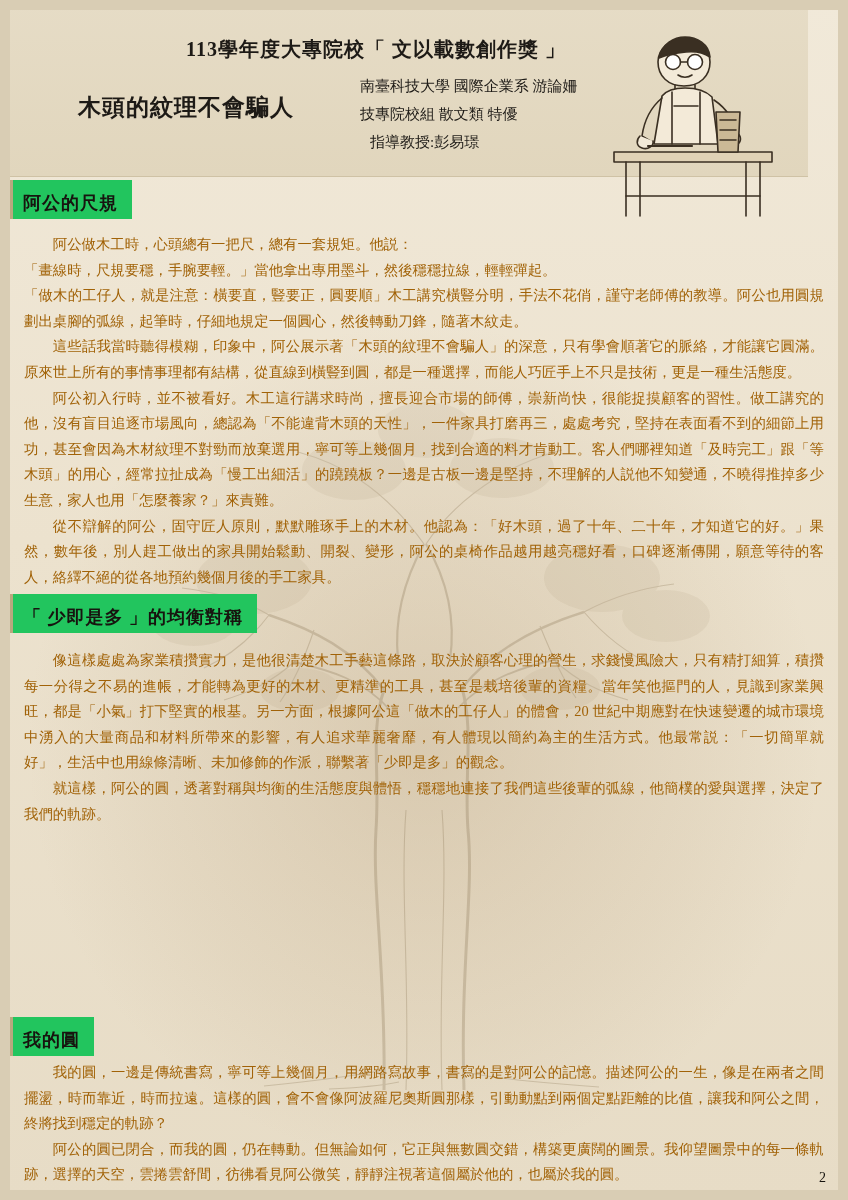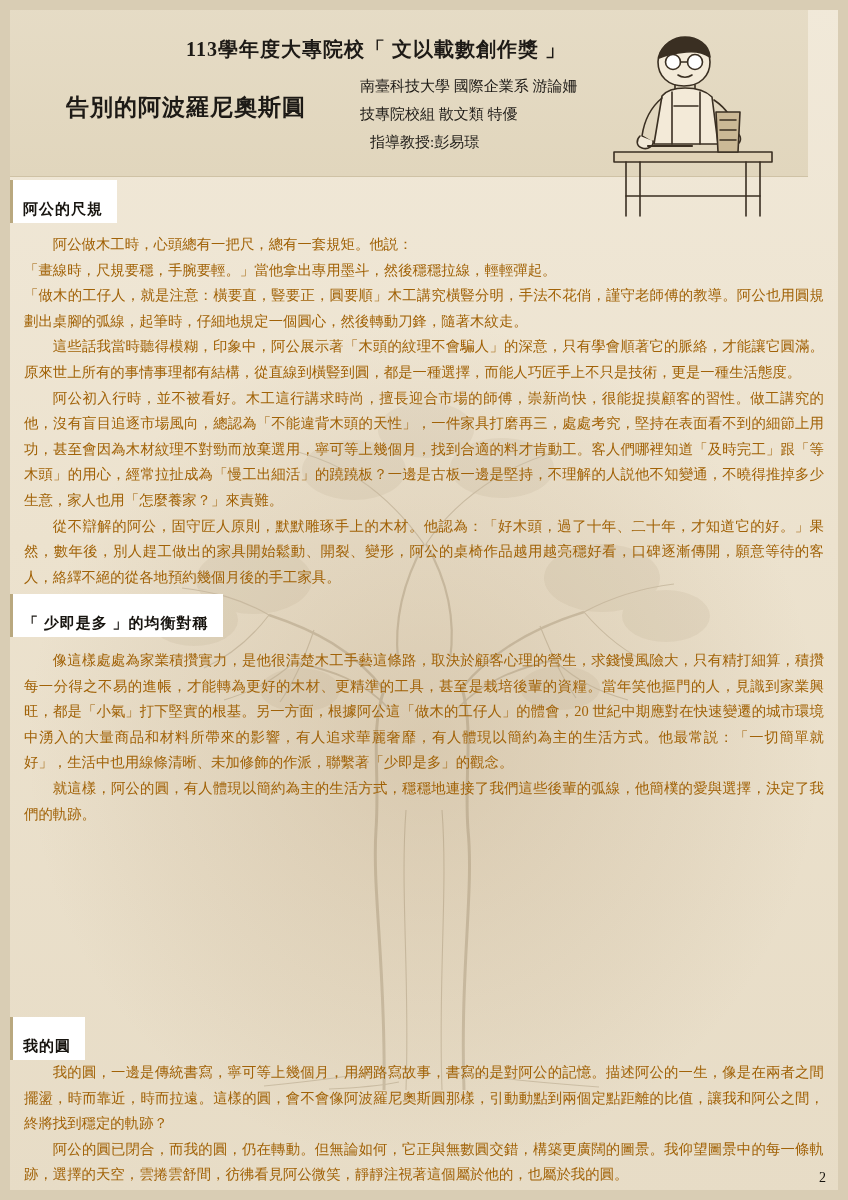--- a/index.html
+++ b/index.html
@@ -92,26 +92,26 @@
     position: absolute;
     right: 22px;
     top: 26px;
     width: 190px;
     height: 195px;
   }
 
   
   .section-head {
     position: absolute;
-    background: #ffffff;
+    background: #22c55e;
     border-left: 3px solid #b9a87f;
     color: #17140f;
-    font-size: 15px;
+    font-size: 18px;
     font-weight: bold;
-    padding: 20px 14px 4px 10px;
+    padding: 11px 14px 4px 10px;
     letter-spacing: 1px;
   }
   #sec-1 { left: 10px; top: 180px; }
   #sec-2 { left: 10px; top: 594px; }
   #sec-3 { left: 10px; top: 1017px; }
 
   
   .body-block {
     position: absolute;
     left: 24px;
@@ -186,21 +186,21 @@
     <ellipse cx="448" cy="138" rx="52" ry="30"></ellipse>
     <ellipse cx="372" cy="100" rx="48" ry="28"></ellipse>
     <ellipse cx="246" cy="360" rx="40" ry="22"></ellipse>
     <ellipse cx="506" cy="358" rx="40" ry="22"></ellipse>
   </g>
 </svg>
 
 <div class="header-band">
   <div class="header-inner">
     <div class="award-title">113學年度大專院校「 文以載數創作獎 」</div>
-    <div class="work-title">告別的阿波羅尼奧斯圓</div>
+    <div class="work-title">木頭的紋理不會騙人</div>
     <div class="meta">
       <div>南臺科技大學 國際企業系 游論姍</div>
       <div>技專院校組 散文類 特優</div>
       <div class="meta-line-3">指導教授:彭易璟</div>
     </div>
 
     <svg class="illus" viewBox="0 0 190 195" xmlns="http://www.w3.org/2000/svg">
       <g stroke="#3a2f22" fill="none" stroke-width="1.6" stroke-linecap="round" stroke-linejoin="round">
 
         <path d="M62 36 C62 22 74 13 88 13 C102 13 114 22 114 36 C114 50 104 60 88 60 C72 60 62 50 62 36 Z" fill="#f3ead8"></path>
@@ -247,21 +247,21 @@
   <p class="noindent">「畫線時，尺規要穩，手腕要輕。」當他拿出專用墨斗，然後穩穩拉線，輕輕彈起。</p>
   <p class="noindent">「做木的工仔人，就是注意：橫要直，豎要正，圓要順」木工講究橫豎分明，手法不花俏，謹守老師傅的教導。阿公也用圓規劃出桌腳的弧線，起筆時，仔細地規定一個圓心，然後轉動刀鋒，隨著木紋走。</p>
   <p class="indent">這些話我當時聽得模糊，印象中，阿公展示著「木頭的紋理不會騙人」的深意，只有學會順著它的脈絡，才能讓它圓滿。原來世上所有的事情事理都有結構，從直線到橫豎到圓，都是一種選擇，而能人巧匠手上不只是技術，更是一種生活態度。</p>
   <p class="indent">阿公初入行時，並不被看好。木工這行講求時尚，擅長迎合市場的師傅，崇新尚快，很能捉摸顧客的習性。做工講究的他，沒有盲目追逐市場風向，總認為「不能違背木頭的天性」，一件家具打磨再三，處處考究，堅持在表面看不到的細節上用功，甚至會因為木材紋理不對勁而放棄選用，寧可等上幾個月，找到合適的料才肯動工。客人們哪裡知道「及時完工」跟「等木頭」的用心，經常拉扯成為「慢工出細活」的蹺蹺板？一邊是古板一邊是堅持，不理解的人説他不知變通，不曉得推掉多少生意，家人也用「怎麼養家？」來責難。</p>
   <p class="indent">從不辯解的阿公，固守匠人原則，默默雕琢手上的木材。他認為：「好木頭，過了十年、二十年，才知道它的好。」果然，數年後，別人趕工做出的家具開始鬆動、開裂、變形，阿公的桌椅作品越用越亮穩好看，口碑逐漸傳開，願意等待的客人，絡繹不絕的從各地預約幾個月後的手工家具。</p>
 </div>
 
 <div class="section-head" id="sec-2">「 少即是多 」的均衡對稱</div>
 <div class="body-block" id="block-2">
   <p class="indent">像這樣處處為家業積攢實力，是他很清楚木工手藝這條路，取決於顧客心理的營生，求錢慢風險大，只有精打細算，積攢每一分得之不易的進帳，才能轉為更好的木材、更精準的工具，甚至是栽培後輩的資糧。當年笑他摳門的人，見識到家業興旺，都是「小氣」打下堅實的根基。另一方面，根據阿公這「做木的工仔人」的體會，20 世紀中期應對在快速變遷的城市環境中湧入的大量商品和材料所帶來的影響，有人追求華麗奢靡，有人體現以簡約為主的生活方式。他最常説：「一切簡單就好」，生活中也用線條清晰、未加修飾的作派，聯繫著「少即是多」的觀念。</p>
-  <p class="indent">就這樣，阿公的圓，有人體現以簡約為主的生活方式，穩穩地連接了我們這些後輩的弧線，他簡樸的愛與選擇，決定了我們的軌跡。</p>
+  <p class="indent">就這樣，阿公的圓，透著對稱與均衡的生活態度與體悟，穩穩地連接了我們這些後輩的弧線，他簡樸的愛與選擇，決定了我們的軌跡。</p>
 </div>
 
 <div class="section-head" id="sec-3">我的圓</div>
 <div class="body-block" id="block-3">
   <p class="indent">我的圓，一邊是傳統書寫，寧可等上幾個月，用網路寫故事，書寫的是對阿公的記憶。描述阿公的一生，像是在兩者之間擺盪，時而靠近，時而拉遠。這樣的圓，會不會像阿波羅尼奧斯圓那樣，引動動點到兩個定點距離的比值，讓我和阿公之間，終將找到穩定的軌跡？</p>
   <p class="indent">阿公的圓已閉合，而我的圓，仍在轉動。但無論如何，它正與無數圓交錯，構築更廣闊的圖景。我仰望圖景中的每一條軌跡，選擇的天空，雲捲雲舒間，彷彿看見阿公微笑，靜靜注視著這個屬於他的，也屬於我的圓。</p>
 </div>
 
 <div class="page-number">2</div>
 

